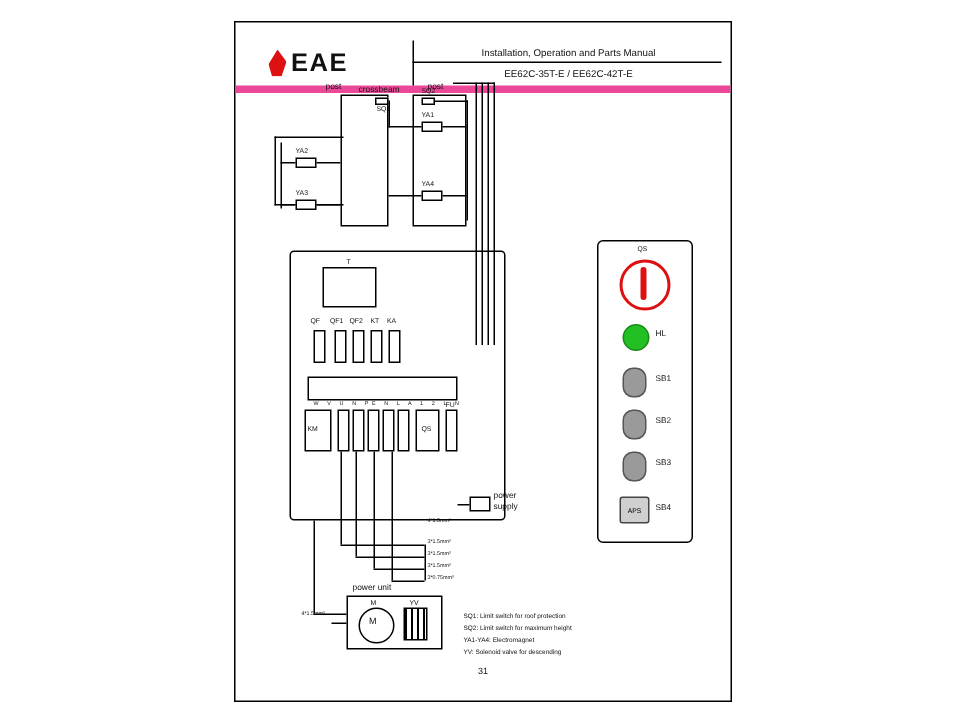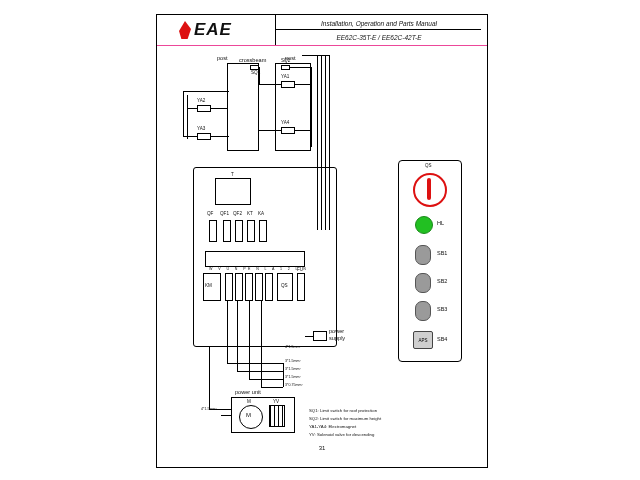--- a/index.html
+++ b/index.html
@@ -1,21 +1,21 @@
 <!DOCTYPE html>
 <html><head>
 <meta charset="utf-8">
 <style>
   html,body{margin:0;padding:0;background:#ffffff;}
   body{width:640px;height:480px;overflow:hidden;font-family:"Liberation Sans",sans-serif;}
   #page{position:relative;width:640px;height:480px;background:#ffffff;}
   #sheet{position:absolute;left:156px;top:14px;width:330px;height:452px;border:1px solid #000;background:#fff;}
 
   
-  .hdr{position:absolute;left:0;top:0;width:100%;height:30px;border-bottom:1px solid #ec4899;font-style:italic;}
+  .hdr{position:absolute;left:0;top:12px;width:100%;height:30px;border-bottom:5px solid #ec4899;}
   .logo{position:absolute;left:22px;top:5px;width:90px;height:20px;display:flex;align-items:center;}
   .logo .flame{width:12px;height:18px;background:#d11;clip-path:polygon(50% 0,100% 45%,72% 100%,20% 100%,0 55%);margin-right:3px;}
   .logo .txt{font-weight:bold;font-size:17px;letter-spacing:1px;color:#111;font-family:"Liberation Sans",sans-serif;}
   .hdr-title{position:absolute;left:122px;top:3px;width:200px;text-align:center;font-size:6.5px;line-height:11px;color:#111;}
   .hdr-sub{font-size:6.5px;}
   .hdr-rule{position:absolute;left:118px;top:14px;width:206px;height:1px;background:#000;}
   .vrule{position:absolute;left:118px;top:0;width:1px;height:30px;background:#000;}
 
   
   .bx{position:absolute;border:1px solid #000;box-sizing:border-box;}

